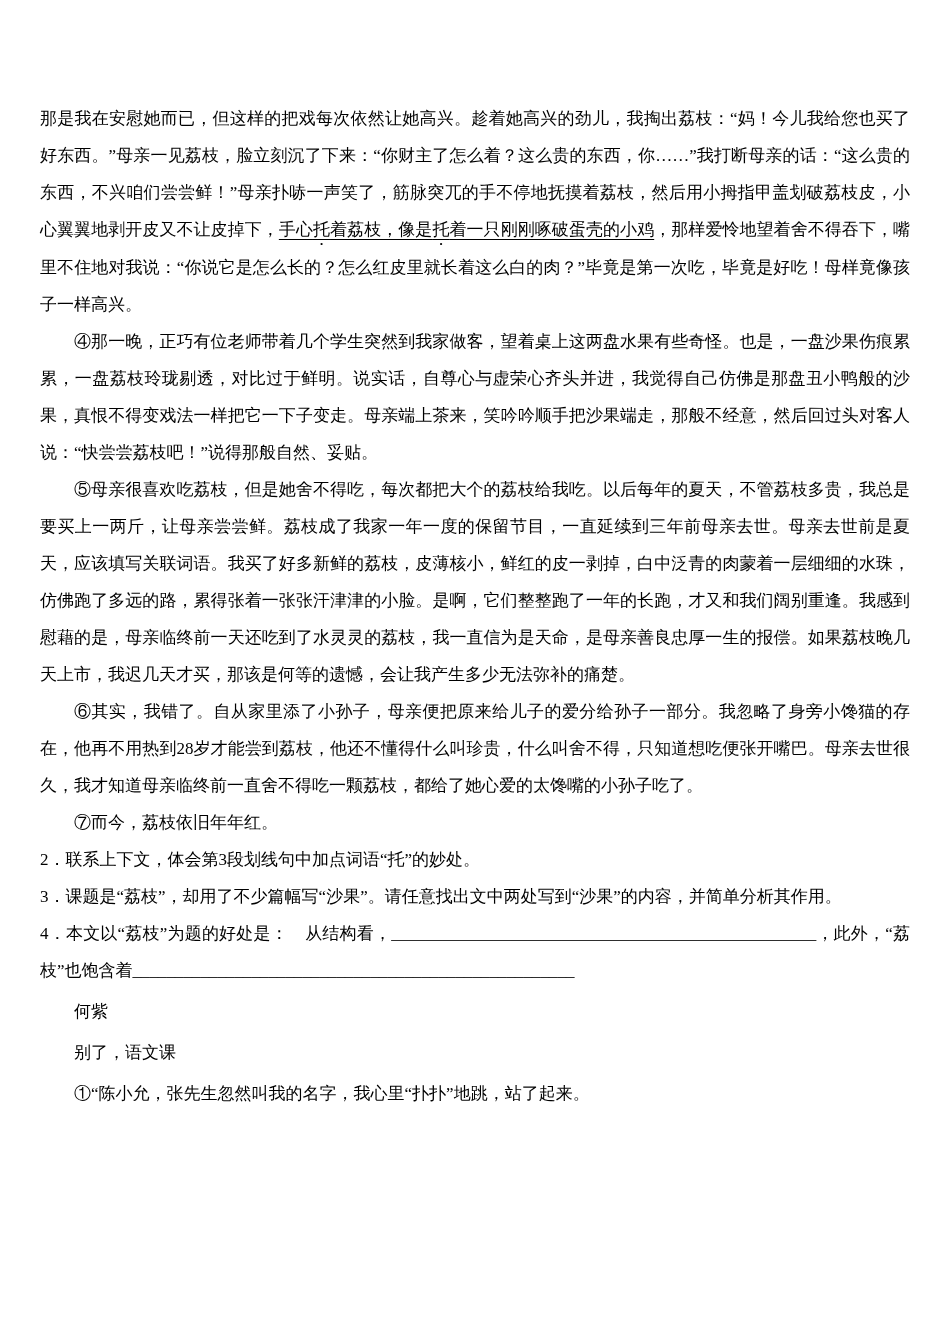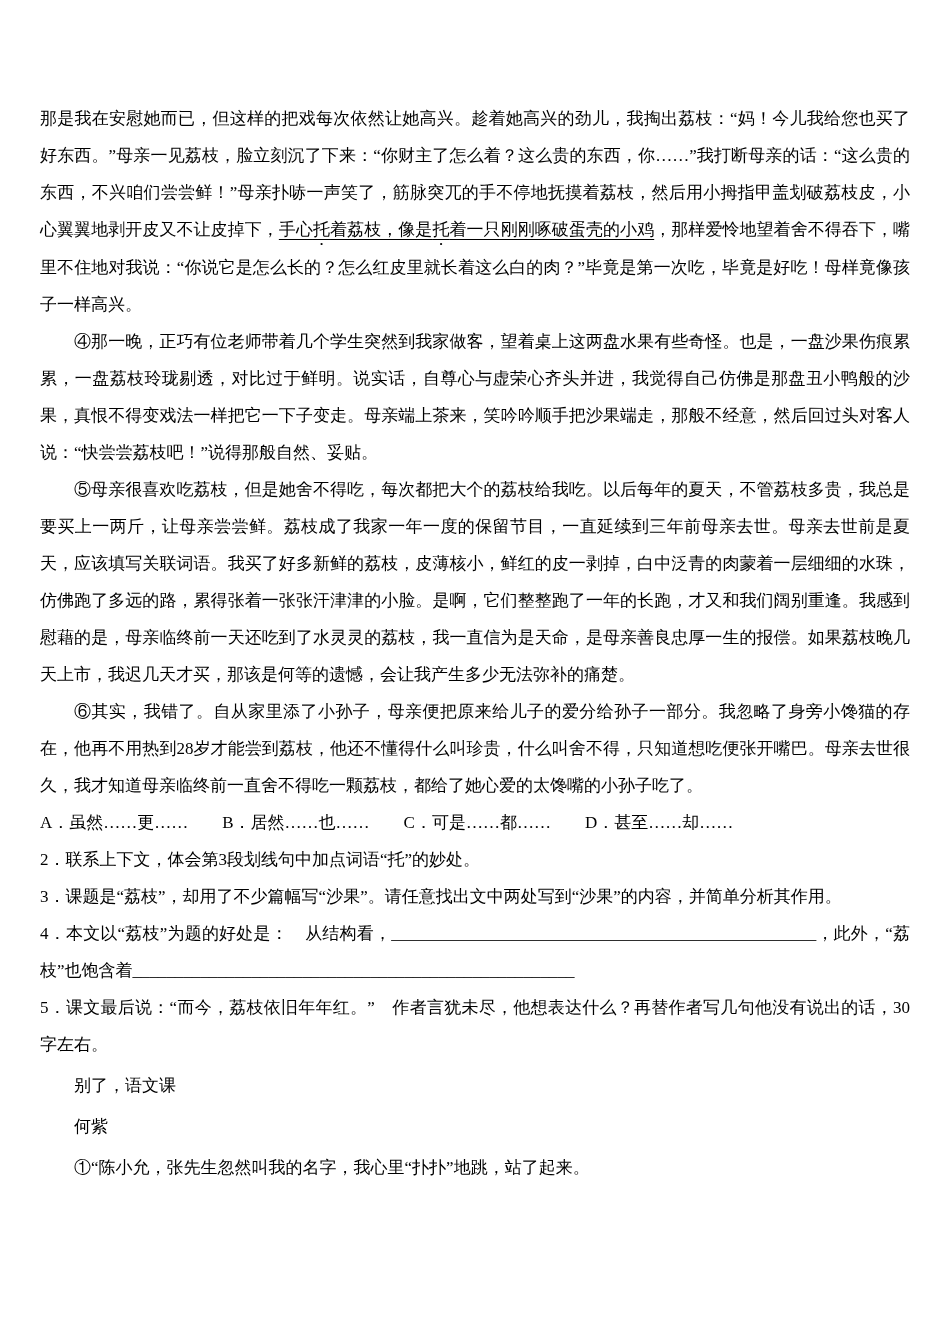--- a/index.html
+++ b/index.html
@@ -59,33 +59,32 @@
   <div class="flow">
 
     <p class="para"><span>那是我在安慰她而已，但这样的把戏每次依然让她高兴。趁着她高兴的劲儿，我掏出荔枝：“妈！今儿我给您也买了好东西。”母亲一见荔枝，脸立刻沉了下来：“你财主了怎么着？这么贵的东西，你……”我打断母亲的话：“这么贵的东西，不兴咱们尝尝鲜！”母亲扑哧一声笑了，筋脉突兀的手不停地抚摸着荔枝，然后用小拇指甲盖划破荔枝皮，小心翼翼地剥开皮又不让皮掉下，</span><span class="u"><span>手心</span><span class="dot">托</span><span>着荔枝，像是</span><span class="dot">托</span><span>着一只刚刚啄破蛋壳的小鸡</span></span><span>，那样爱怜地望着舍不得吞下，嘴里不住地对我说：“你说它是怎么长的？怎么红皮里就长着这么白的肉？”毕竟是第一次吃，毕竟是好吃！母样竟像孩子一样高兴。</span></p>
 
     <p class="para indent">④那一晚，正巧有位老师带着几个学生突然到我家做客，望着桌上这两盘水果有些奇怪。也是，一盘沙果伤痕累累，一盘荔枝玲珑剔透，对比过于鲜明。说实话，自尊心与虚荣心齐头并进，我觉得自己仿佛是那盘丑小鸭般的沙果，真恨不得变戏法一样把它一下子变走。母亲端上茶来，笑吟吟顺手把沙果端走，那般不经意，然后回过头对客人说：“快尝尝荔枝吧！”说得那般自然、妥贴。</p>
 
     <p class="para indent">⑤母亲很喜欢吃荔枝，但是她舍不得吃，每次都把大个的荔枝给我吃。以后每年的夏天，不管荔枝多贵，我总是要买上一两斤，让母亲尝尝鲜。荔枝成了我家一年一度的保留节目，一直延续到三年前母亲去世。母亲去世前是夏天，应该填写关联词语。我买了好多新鲜的荔枝，皮薄核小，鲜红的皮一剥掉，白中泛青的肉蒙着一层细细的水珠，仿佛跑了多远的路，累得张着一张张汗津津的小脸。是啊，它们整整跑了一年的长跑，才又和我们阔别重逢。我感到慰藉的是，母亲临终前一天还吃到了水灵灵的荔枝，我一直信为是天命，是母亲善良忠厚一生的报偿。如果荔枝晚几天上市，我迟几天才买，那该是何等的遗憾，会让我产生多少无法弥补的痛楚。</p>
 
     <p class="para indent">⑥其实，我错了。自从家里添了小孙子，母亲便把原来给儿子的爱分给孙子一部分。我忽略了身旁小馋猫的存在，他再不用热到28岁才能尝到荔枝，他还不懂得什么叫珍贵，什么叫舍不得，只知道想吃便张开嘴巴。母亲去世很久，我才知道母亲临终前一直舍不得吃一颗荔枝，都给了她心爱的太馋嘴的小孙子吃了。</p>
 
+    <p class="para indent">⑦而今，荔枝依旧年年红。</p>
 
 
-    <p class="para">A．虽然……更……　　B．居然……也……　　C．可是……都……　　D．甚至……却……</p>
 
     <p class="para">2．联系上下文，体会第3段划线句中加点词语“托”的妙处。</p>
 
     <p class="para">3．课题是“荔枝”，却用了不少篇幅写“沙果”。请任意找出文中两处写到“沙果”的内容，并简单分析其作用。</p>
 
     <p class="para"><span>4．本文以“荔枝”为题的好处是：　从结构看，</span><span class="blank">__________________________________________________</span><span>，此外，“荔枝”也饱含着</span><span class="blank">____________________________________________________</span></p>
 
-    <p class="para">5．课文最后说：“而今，荔枝依旧年年红。”　作者言犹未尽，他想表达什么？再替作者写几句他没有说出的话，30字左右。</p>
 
 
+    <p class="para indent gap-top">何紫</p>
+
     <p class="para indent gap-top">别了，语文课</p>
-
-    <p class="para indent gap-top">何紫</p>
 
     <p class="para indent gap-top">①“陈小允，张先生忽然叫我的名字，我心里“扑扑”地跳，站了起来。</p>
 
   </div>
 </div>
 
 </body></html>

